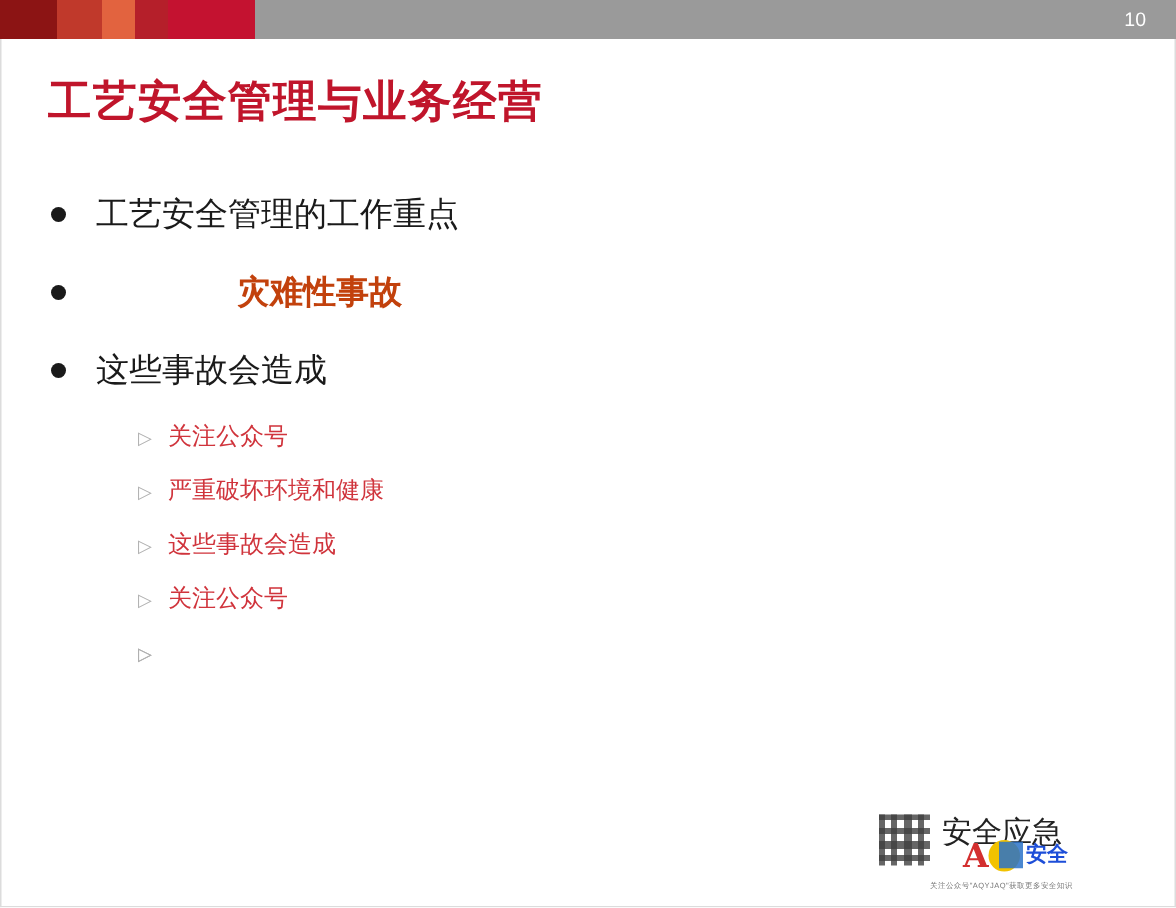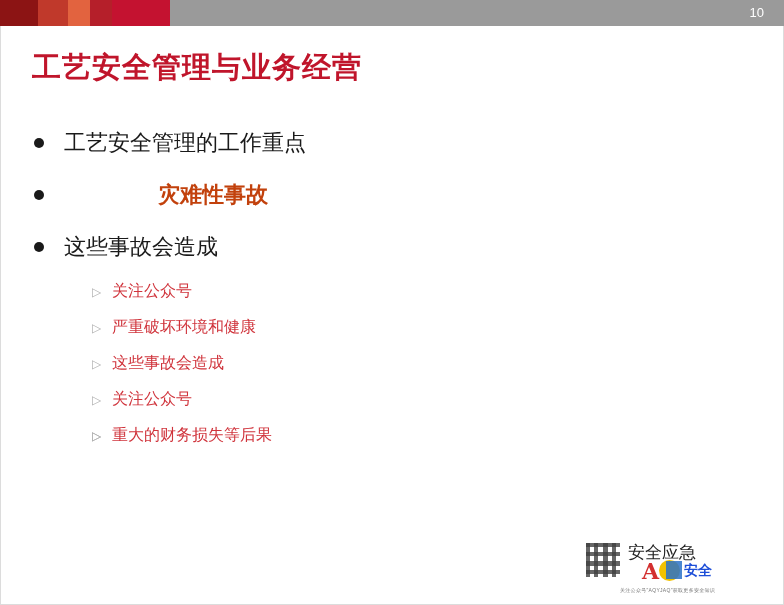--- a/index.html
+++ b/index.html
@@ -152,21 +152,21 @@
       linear-gradient(90deg, #333 0 4px, transparent 4px 8px, #333 8px 12px, transparent 12px 17px, #333 17px 22px, transparent 22px 26px, #333 26px 30px, transparent 30px 34px),
       linear-gradient(180deg, #333 0 4px, transparent 4px 9px, #333 9px 13px, transparent 13px 18px, #333 18px 23px, transparent 23px 27px, #333 27px 31px, transparent 31px 34px);
     background-blend-mode: multiply;
     opacity: .75;
   }
   .logo-text {
     position: absolute;
     left: 42px;
     top: 6px;
     font-family: "DejaVu Serif", "Liberation Serif", serif;
-    font-size: 17px;
+    font-size: 20px;
     color: #222;
     white-space: nowrap;
   }
   .logo-badge {
     position: absolute;
     left: 56px;
     top: 24px;
     width: 70px;
     height: 26px;
   }
@@ -272,21 +272,20 @@
       </li>
       <li class="l2">
         <span class="arrow">▷</span>
         <span>关注公众号</span>
       </li>
       <li class="l2">
         <span class="arrow">▷</span>
       </li>
       <li class="l2">
         <span class="arrow">▷</span>
-        <span>重大的财务损失等后果</span>
       </li>
     </ul>
 
 
   </div>
 
   <div class="footer-logo">
     <div class="qr"></div>
     <div class="logo-text">安全应急</div>
     <div class="logo-badge">

